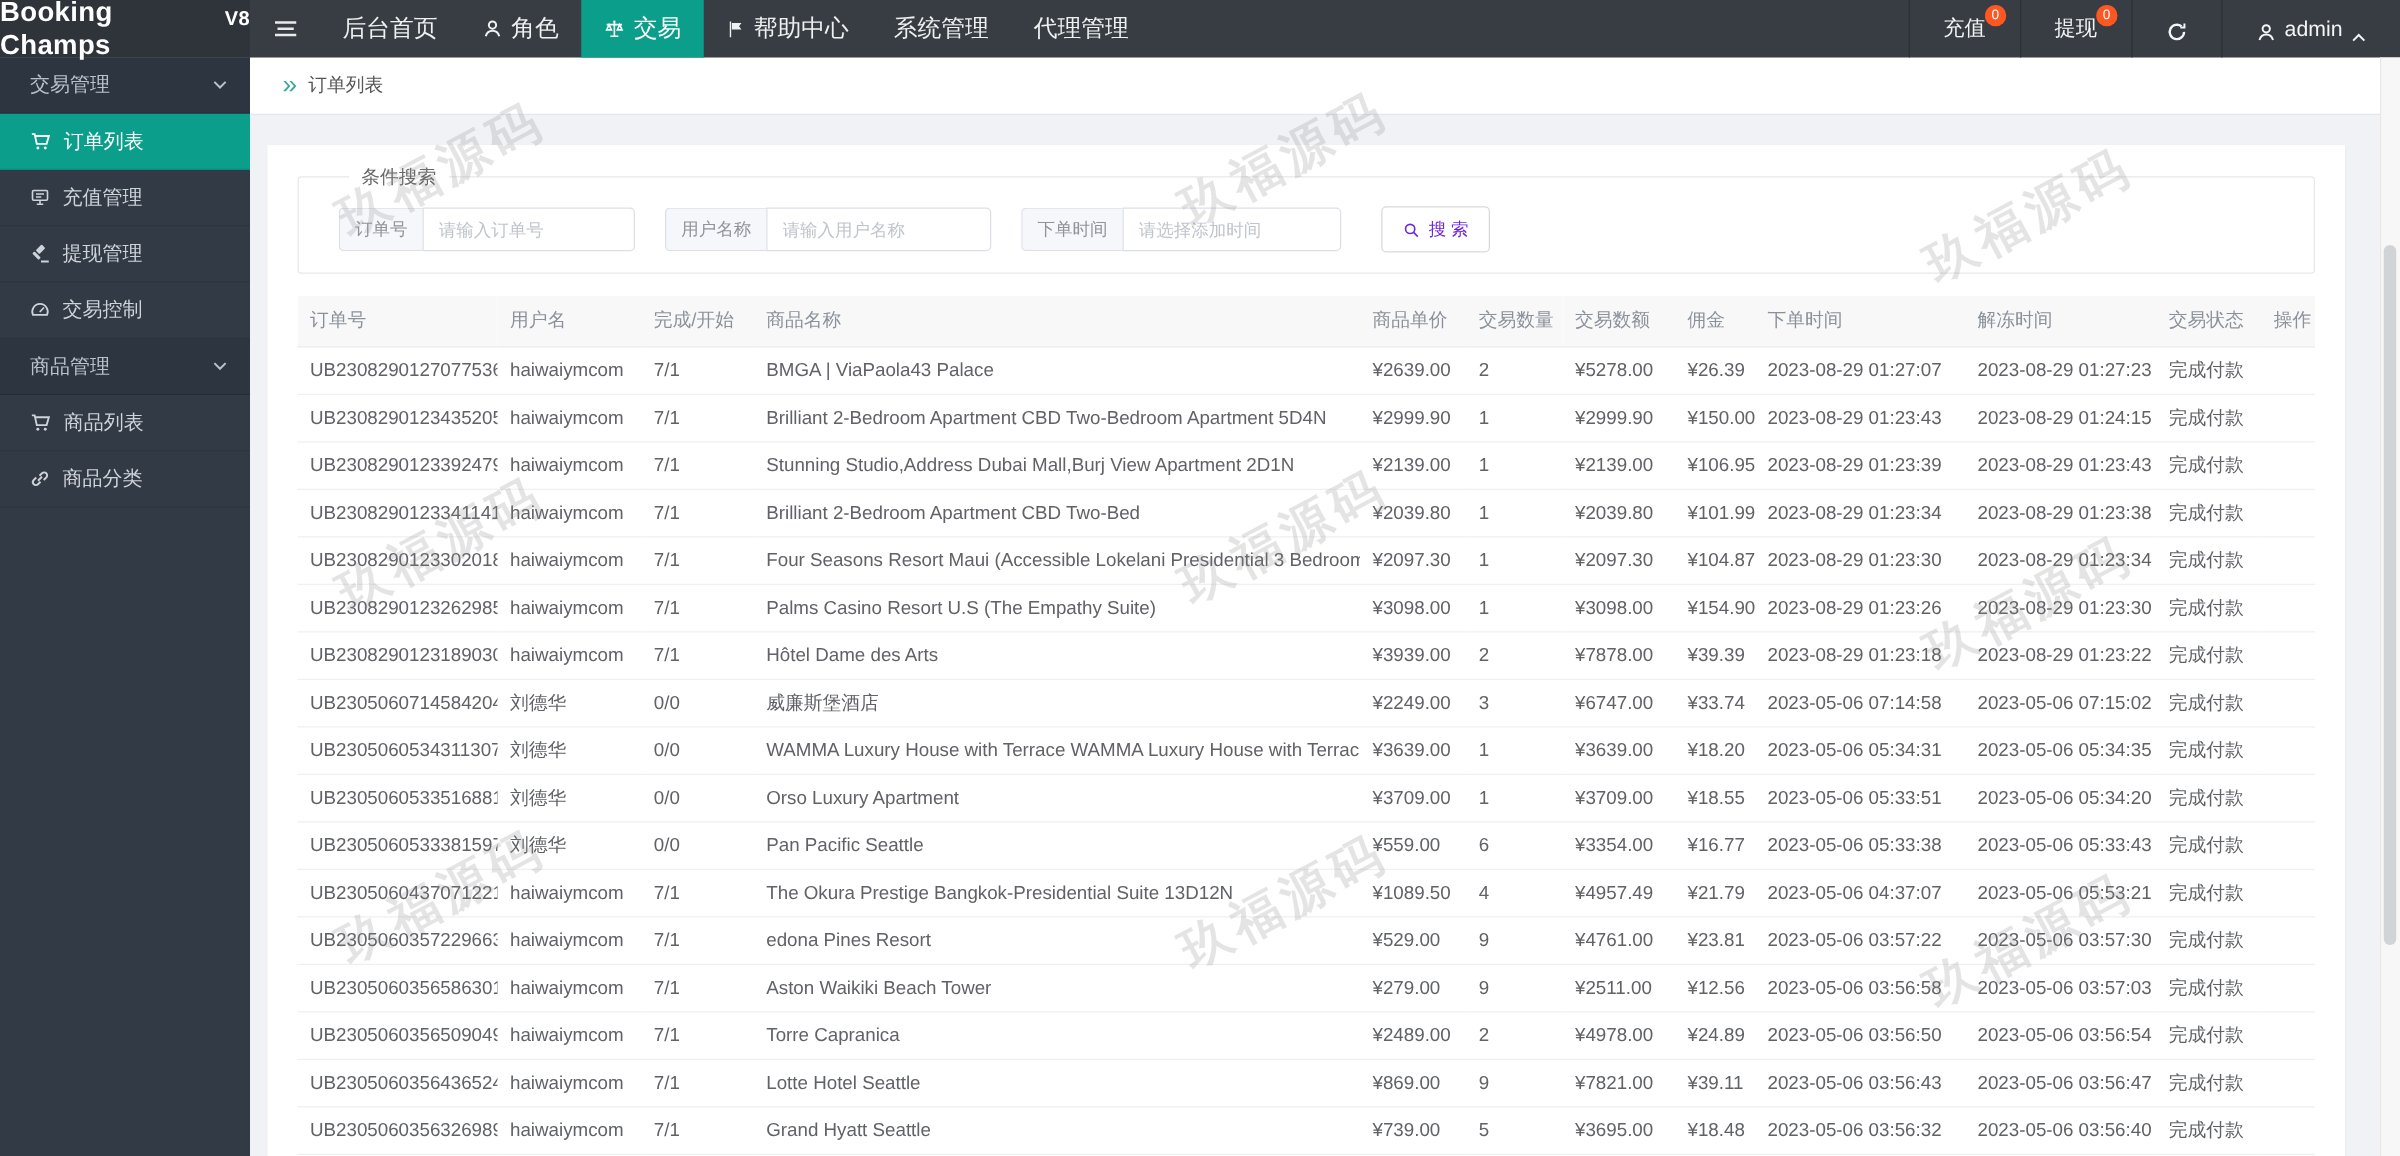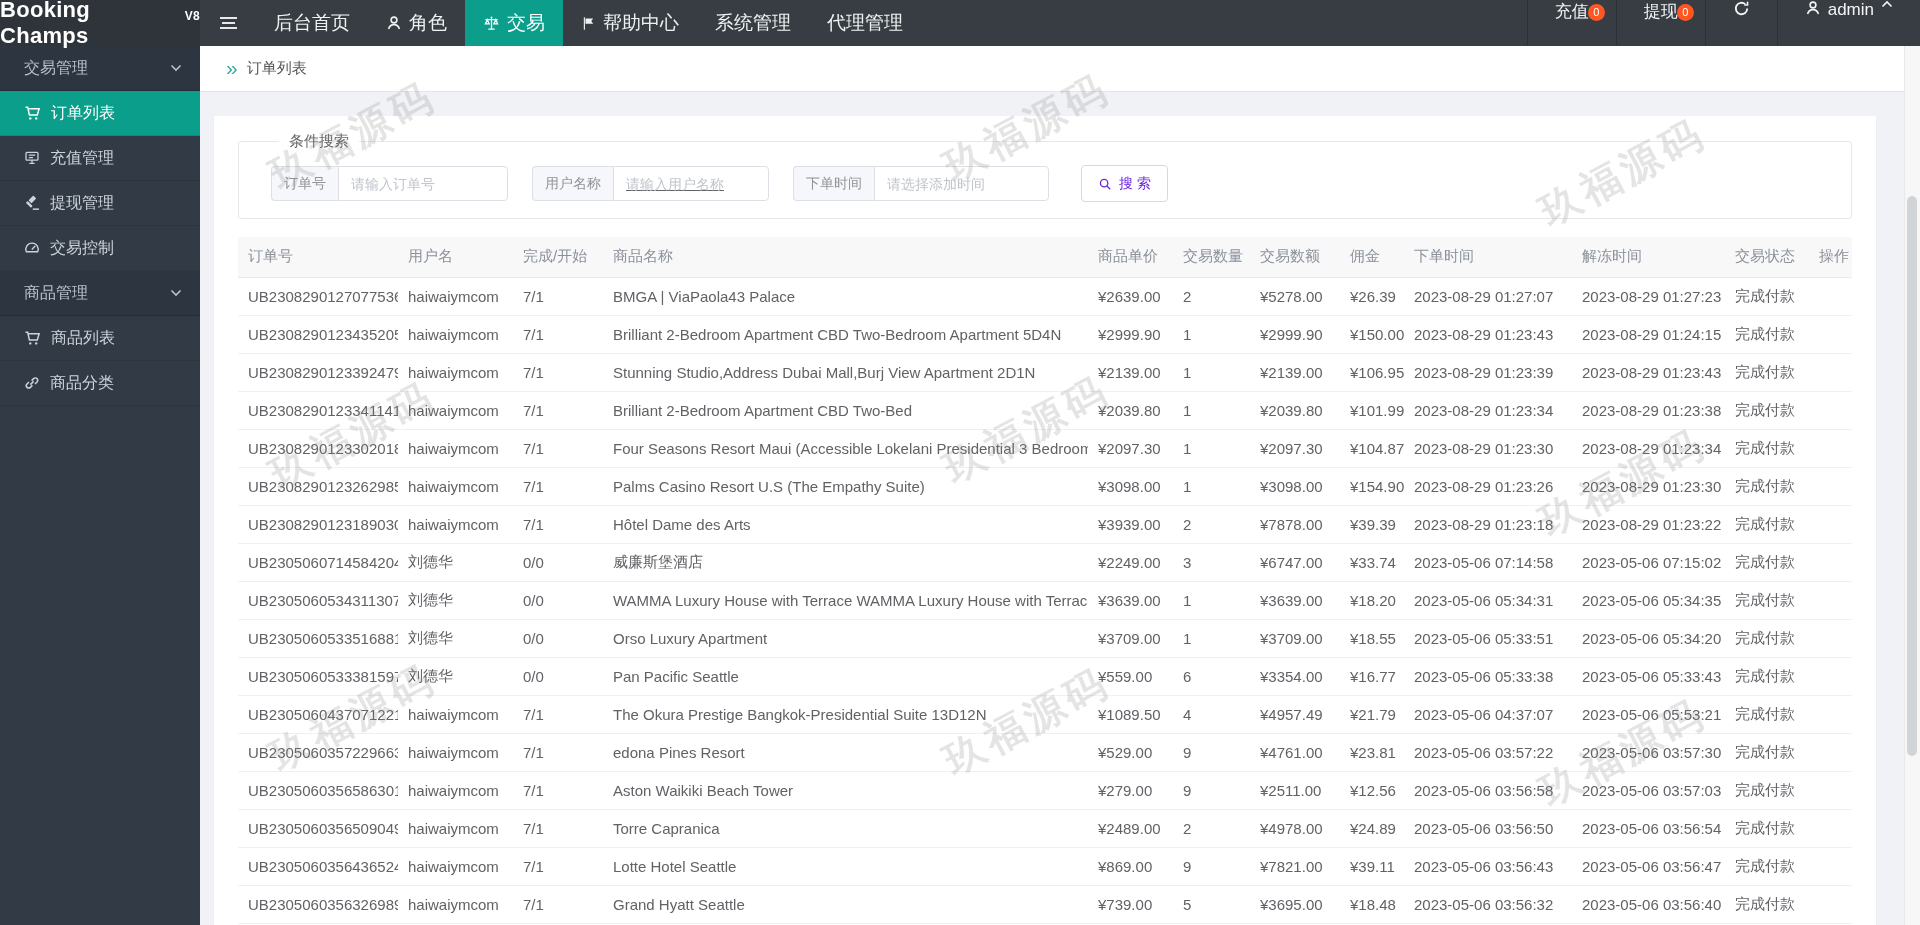--- a/index.html
+++ b/index.html
@@ -2,30 +2,30 @@
 <html><head>
 <meta charset="utf-8">
 <style>
   * { box-sizing: border-box; margin: 0; padding: 0; }
   html,body { width:1920px; height:925px; overflow:hidden; }
   body { font-family:"Liberation Sans","DejaVu Sans",sans-serif; background:#fff; position:relative; }
 
   
   .navbar { position:absolute; top:0; left:0; width:1920px; height:46px; background:#373d42; display:flex; align-items:stretch; color:#f2f4f5; z-index:20; }
   .logo { width:200px; background:#2e343a; display:flex; align-items:center; justify-content:center; font-size:22px; font-weight:bold; color:#fff; letter-spacing:.3px; flex:none; }
-  .logo sup { font-size:12px; font-weight:bold; margin-left:4px; transform:translateY(-7px); display:inline-block; }
+  .logo sup { font-size:16px; font-weight:bold; margin-left:4px; transform:translateY(-7px); display:inline-block; }
   .hamburger { width:56px; display:flex; flex-direction:column; align-items:center; justify-content:center; gap:3px; cursor:pointer; flex:none; }
   .hamburger i { display:block; width:17px; height:2px; background:#e8eaec; }
   .hamburger i:nth-child(2){ width:13px; align-self:center; }
   .top-menu { display:flex; align-items:stretch; }
   .nav-item { display:flex; align-items:center; gap:7px; padding:0 18px; font-size:19px; color:#eef1f2; cursor:pointer; }
   .nav-item.active { background:#0a9e8b; color:#fff; }
   .nav-item .icon { display:inline-flex; align-items:center; }
   .nav-right { margin-left:auto; display:flex; align-items:stretch; }
-  .r-item { position:relative; display:flex; align-items:flex-start; gap:7px; padding:0 27px; border-left:1px solid #2b3136; font-size:17px; cursor:pointer; }
+  .r-item { position:relative; display:flex; align-items:flex-end; gap:7px; padding:12px 27px; border-left:1px solid #2b3136; font-size:17px; cursor:pointer; }
   .badge { position:absolute; top:4px; right:11px; background:#ff5722; color:#fff; font-size:11px; min-width:17px; height:17px; line-height:17px; border-radius:9px; text-align:center; padding:0 3px; }
   .icon svg { display:block; }
 
   
   .sidebar { position:absolute; top:46px; left:0; width:200px; bottom:0; background:#323a45; z-index:15; }
   .side-group { height:45px; display:flex; align-items:center; justify-content:space-between; padding:0 18px 0 24px; color:#b9c2cb; font-size:16px; background:#2d3540; border-bottom:1px solid rgba(0,0,0,.14); cursor:pointer; }
   .side-item { height:45px; display:flex; align-items:center; gap:10px; padding-left:24px; color:#ced3da; font-size:16px; border-bottom:1px solid rgba(0,0,0,.10); cursor:pointer; }
   .side-item.active { background:#0a9e8b; color:#fff; }
 
   
@@ -229,21 +229,21 @@
     <fieldset class="search-box">
       <legend>条件搜索</legend>
       <div class="search-row">
         <div class="fields">
             <div class="input-group">
               <span class="ig-label">订单号</span>
               <input class="ig-input" placeholder="请输入订单号" style="width: 170px;">
             </div>
             <div class="input-group">
               <span class="ig-label">用户名称</span>
-              <input class="ig-input" placeholder="请输入用户名称" style="width: 156px; text-decoration: underline;">
+              <input class="ig-input" placeholder="请输入用户名称" style="width: 180px;">
             </div>
             <div class="input-group">
               <span class="ig-label">下单时间</span>
               <input class="ig-input" placeholder="请选择添加时间" style="width: 175px;">
             </div>
           </div>
         <button class="search-btn">
           <span class="icon">
               <svg viewBox="0 0 16 16" width="14" height="14" fill="none" stroke="currentColor" stroke-width="1.5">
                 <circle cx="7" cy="7" r="4.2"></circle>

